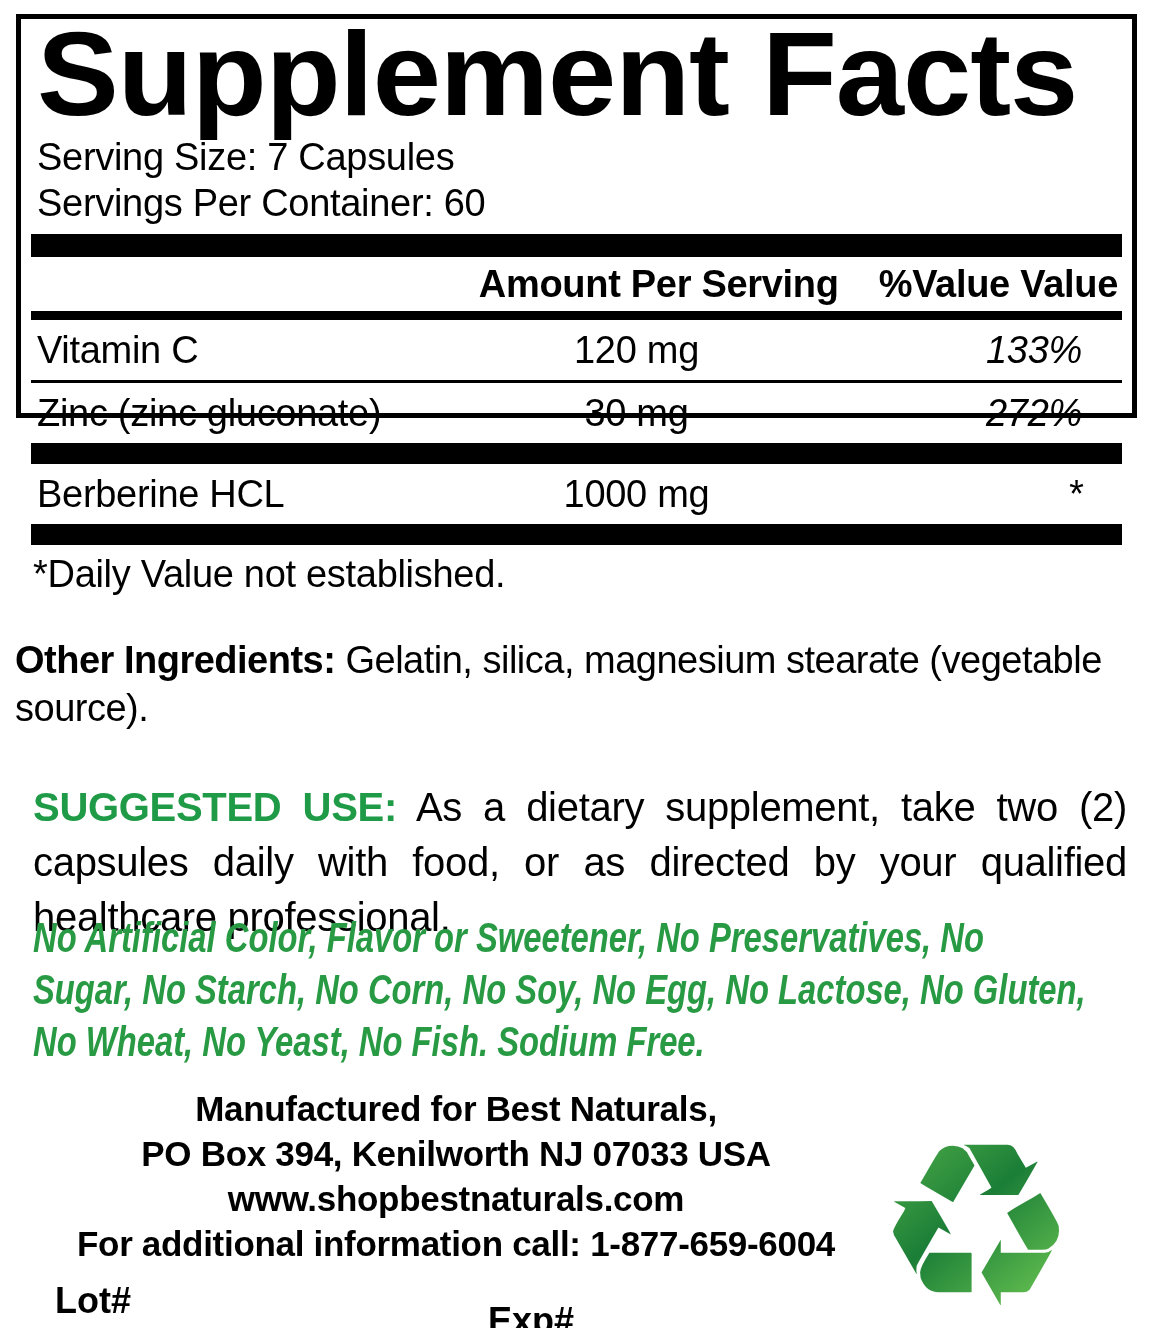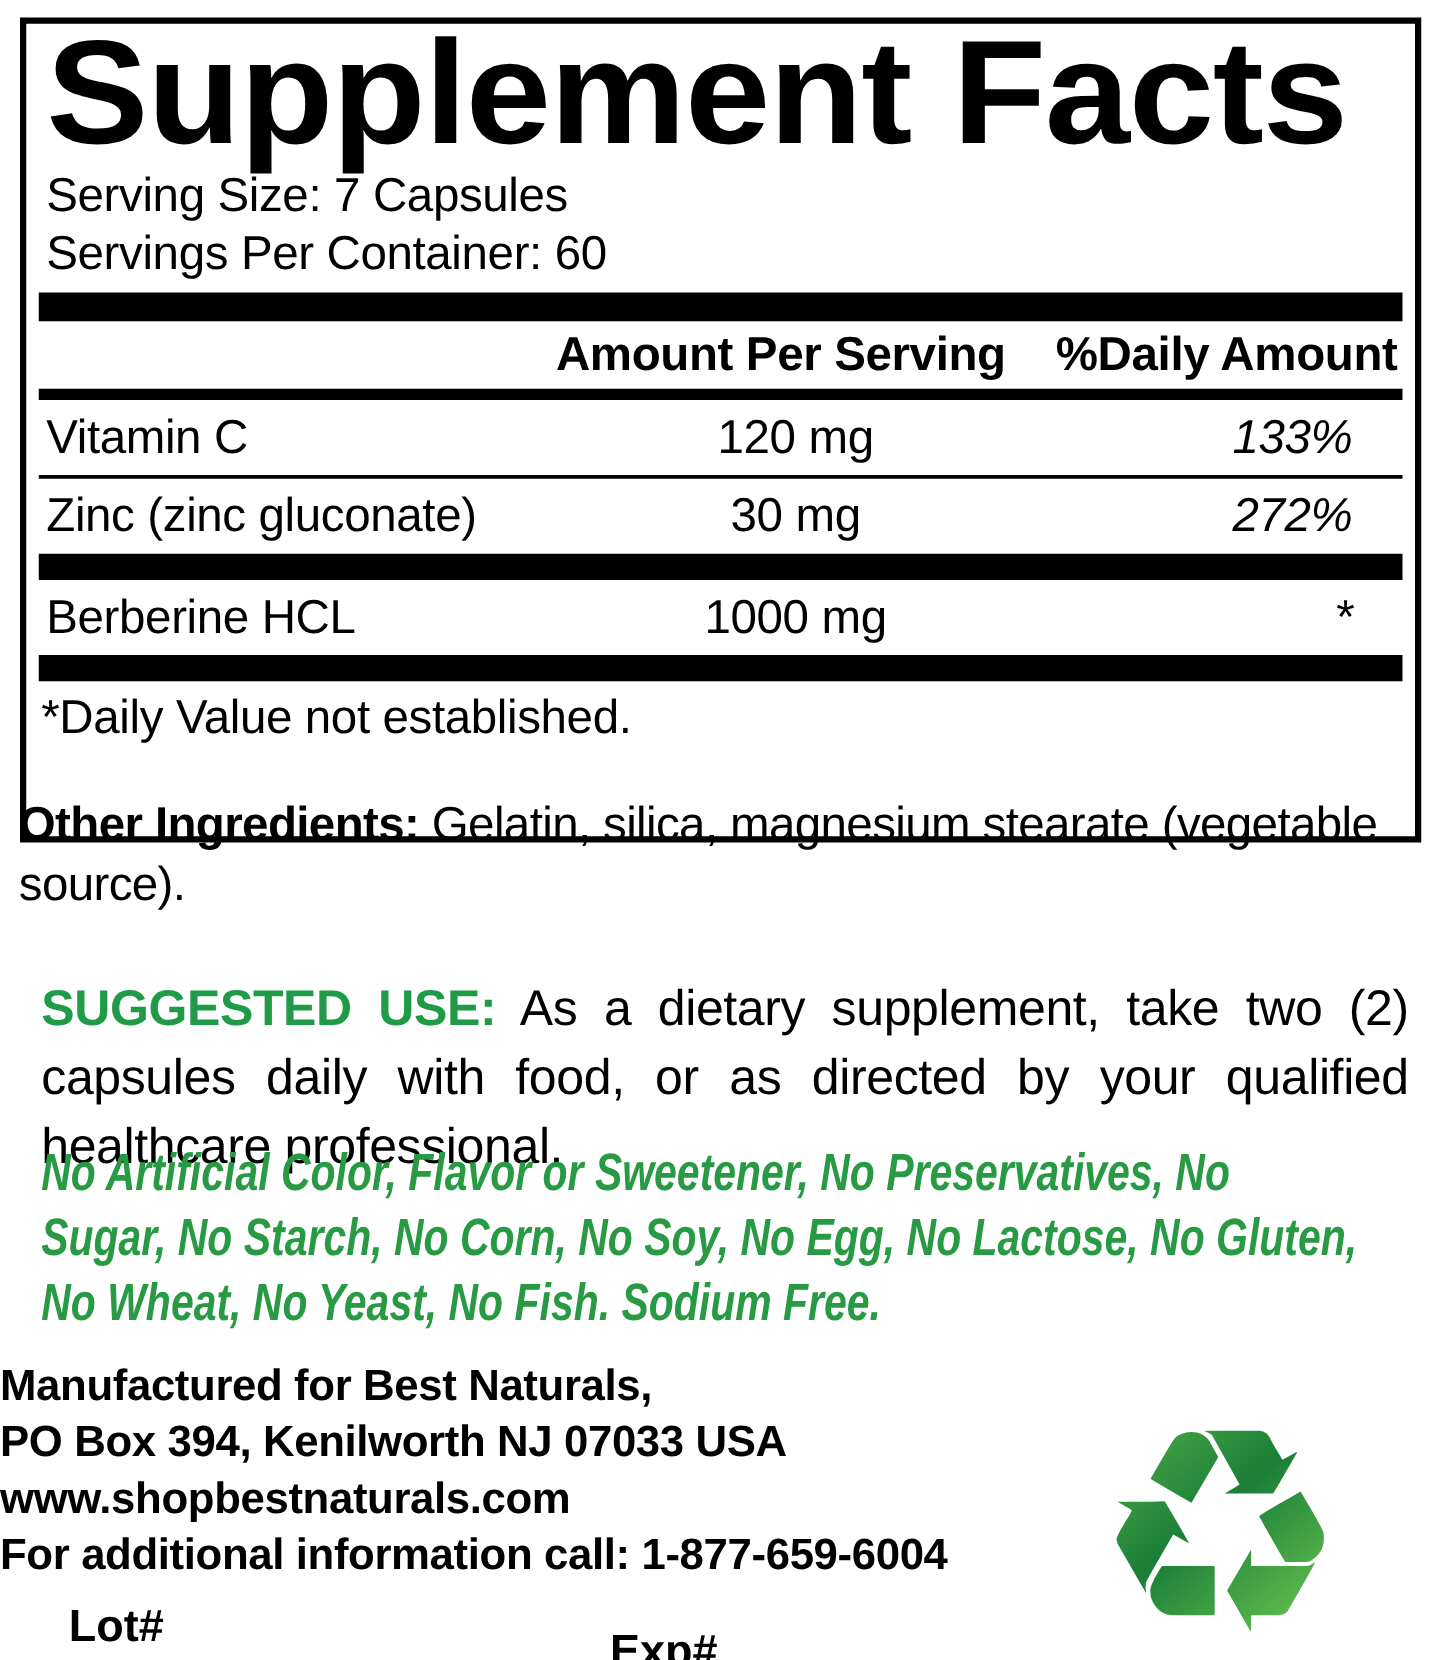--- a/index.html
+++ b/index.html
@@ -11,21 +11,21 @@
     color: #000;
     font-family: "Liberation Sans", sans-serif;
     overflow: hidden;
   }
 
   
   .sf-panel {
     box-sizing: border-box;
     position: absolute;
     left: 16px; top: 14px;
-    width: 1121px; height: 660px;
+    width: 1121px; height: 404px;
     border: 5px solid #000;
     padding: 6px 10px 0 10px;
     background: #fff;
   }
   .sf-title {
     font-weight: bold;
     font-size: 118px;
     line-height: 95px;
     letter-spacing: -1px;
     white-space: nowrap;
@@ -111,21 +111,21 @@
     transform: scaleX(0.78);
     transform-origin: left center;
     line-height: 52px;
   }
 
   
   .mfg {
     position: absolute;
     left: 0; top: 1086px;
     width: 912px;
-    text-align: left;
+    text-align: center;
     font-weight: bold;
     font-size: 35px;
     line-height: 45px;
     letter-spacing: -0.3px;
   }
   .lot-row {
     position: absolute;
     left: 55px; top: 1280px;
     display: flex;
     font-weight: bold;
@@ -159,21 +159,21 @@
 
   <div class="sf-panel">
     <div class="sf-title">Supplement Facts</div>
     <div class="sf-line">Serving Size: 7 Capsules</div>
     <div class="sf-line">Servings Per Container: 60</div>
 
     <div class="bar"></div>
 
     <div class="sf-thead">
       <span>Amount Per Serving</span>
-      <span>%Daily Amount</span>
+      <span>%Value Value</span>
     </div>
 
     <div class="bar-thin"></div>
 
     <div class="nrow">
       <span class="name">Vitamin C</span>
       <span class="amt">120 mg</span>
       <span class="dv">133%</span>
     </div>
 

